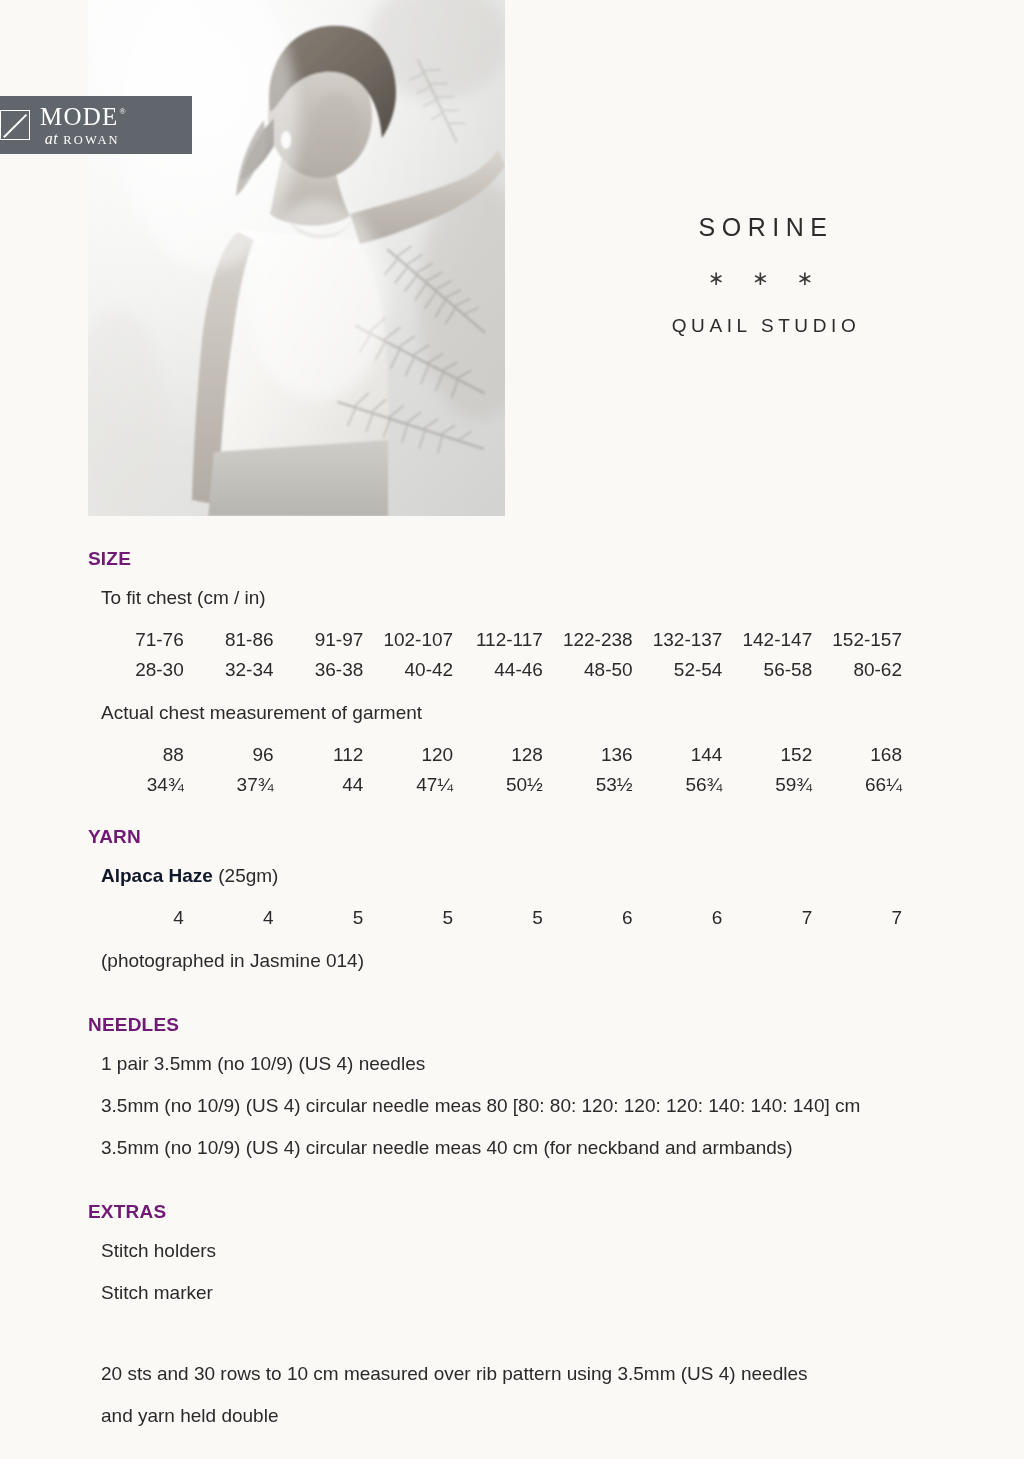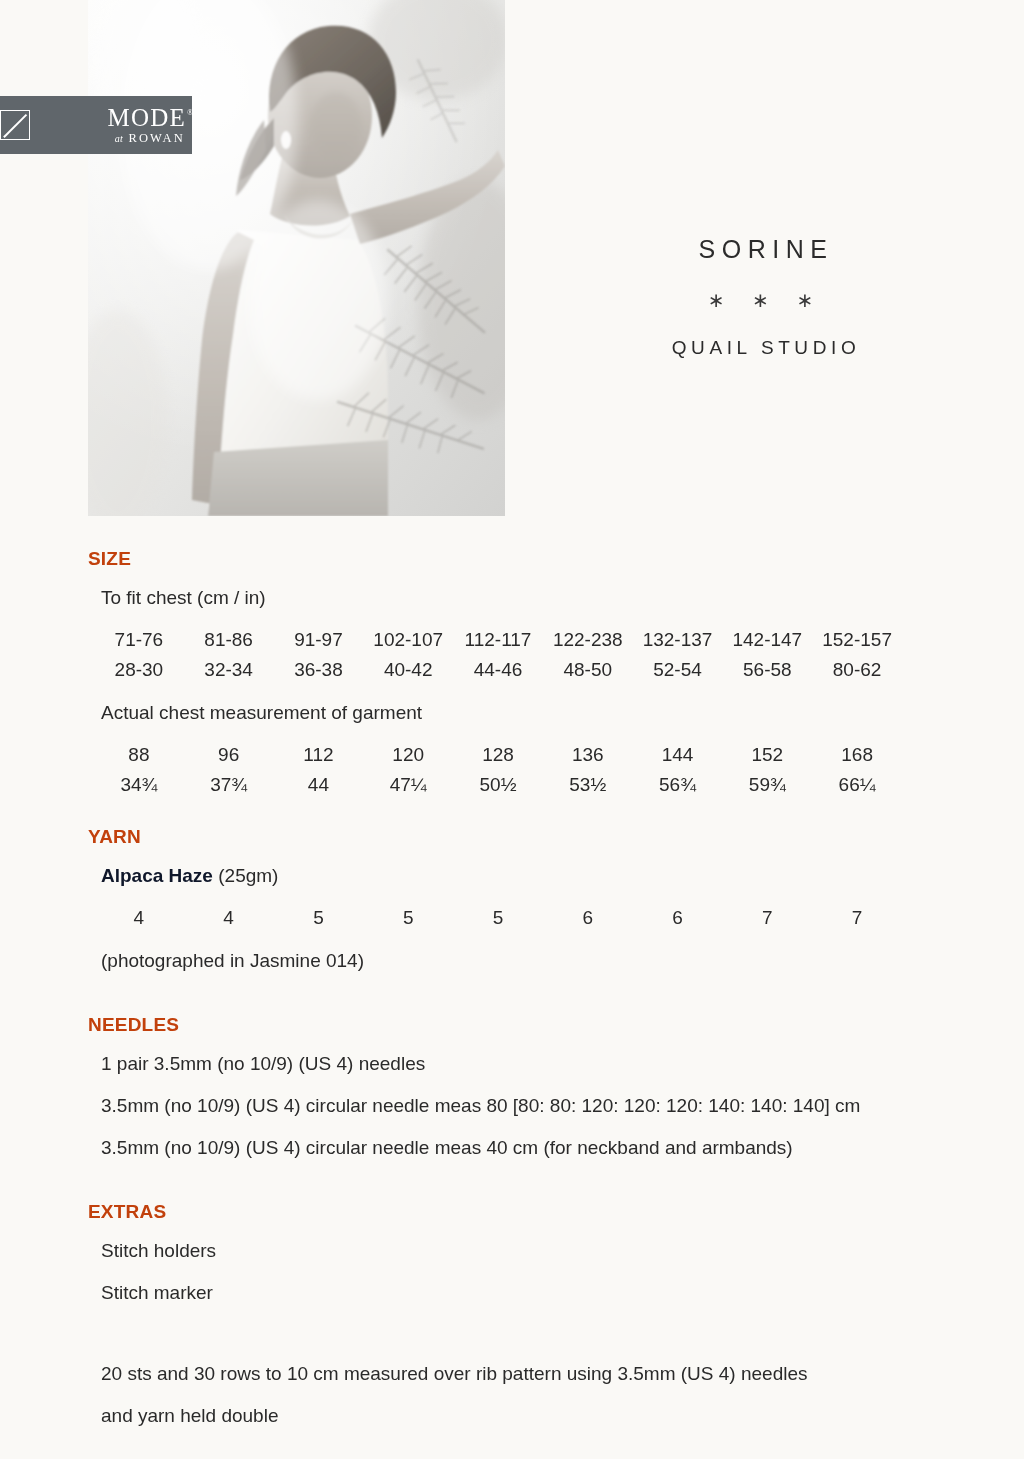--- a/index.html
+++ b/index.html
@@ -32,21 +32,21 @@
   
   .logo-banner {
     position: absolute;
     left: 0;
     top: 96px;
     width: 192px;
     height: 58px;
     background: #60666b;
     display: flex;
     align-items: center;
-    justify-content: space-between;
+    justify-content: flex-start;
     gap: 10px;
   }
   .logo-mark {
     width: 28px;
     height: 28px;
     border: 1.6px solid #ffffff;
     position: relative;
     flex: none;
   }
   .logo-mark::after {
@@ -79,28 +79,28 @@
     letter-spacing: 0;
   }
   .logo-rowan {
     font-size: 12.5px;
     letter-spacing: 2.1px;
     margin-top: 2px;
   }
   .logo-rowan .at {
     font-style: italic;
     letter-spacing: 0.4px;
-    font-size: 10px;
+    font-size: 16px;
   }
 
   
   .title-block {
     position: absolute;
     left: 560px;
-    top: 236px;
+    top: 214px;
     width: 412px;
     text-align: center;
     color: #2b2b2b;
   }
   .title-main {
     font-size: 25px;
     letter-spacing: 6.5px;
     font-weight: 400;
     margin: 0;
     line-height: 1.1;
@@ -126,41 +126,41 @@
     left: 88px;
     top: 548px;
     width: 856px;
   }
   .section { margin-bottom: 0; }
   .heading {
     font-size: 19px;
     font-weight: bold;
     letter-spacing: 0.2px;
     margin: 0 0 4px 0;
-    color: #c2410c;
+    color: #701a75;
   }
   .line {
     font-size: 19px;
     line-height: 29px;
     margin: 13px;
     color: #2a2a2a;
     font-weight: 400;
   }
   .line b { font-weight: bold; color: #0f172a; }
 
   .numrow {
     display: grid;
     grid-template-columns: repeat(9, 1fr);
     width: 808px;
     margin-left: 6px;
     font-size: 19px;
     line-height: 30px;
     color: #2a2a2a;
   }
-  .numrow span { text-align: center; }
+  .numrow span { text-align: right; }
   .gap-md { height: 26px; }
 </style>
 </head>
 <body>
 
 <div class="photo-wrap">
   <svg class="photo-svg" viewBox="0 0 417 516" preserveAspectRatio="xMidYMid slice">
     <defs>
       <linearGradient id="bg" x1="0" y1="0" x2="1" y2="1">
         <stop offset="0%" stop-color="#fbfbfa"></stop>

